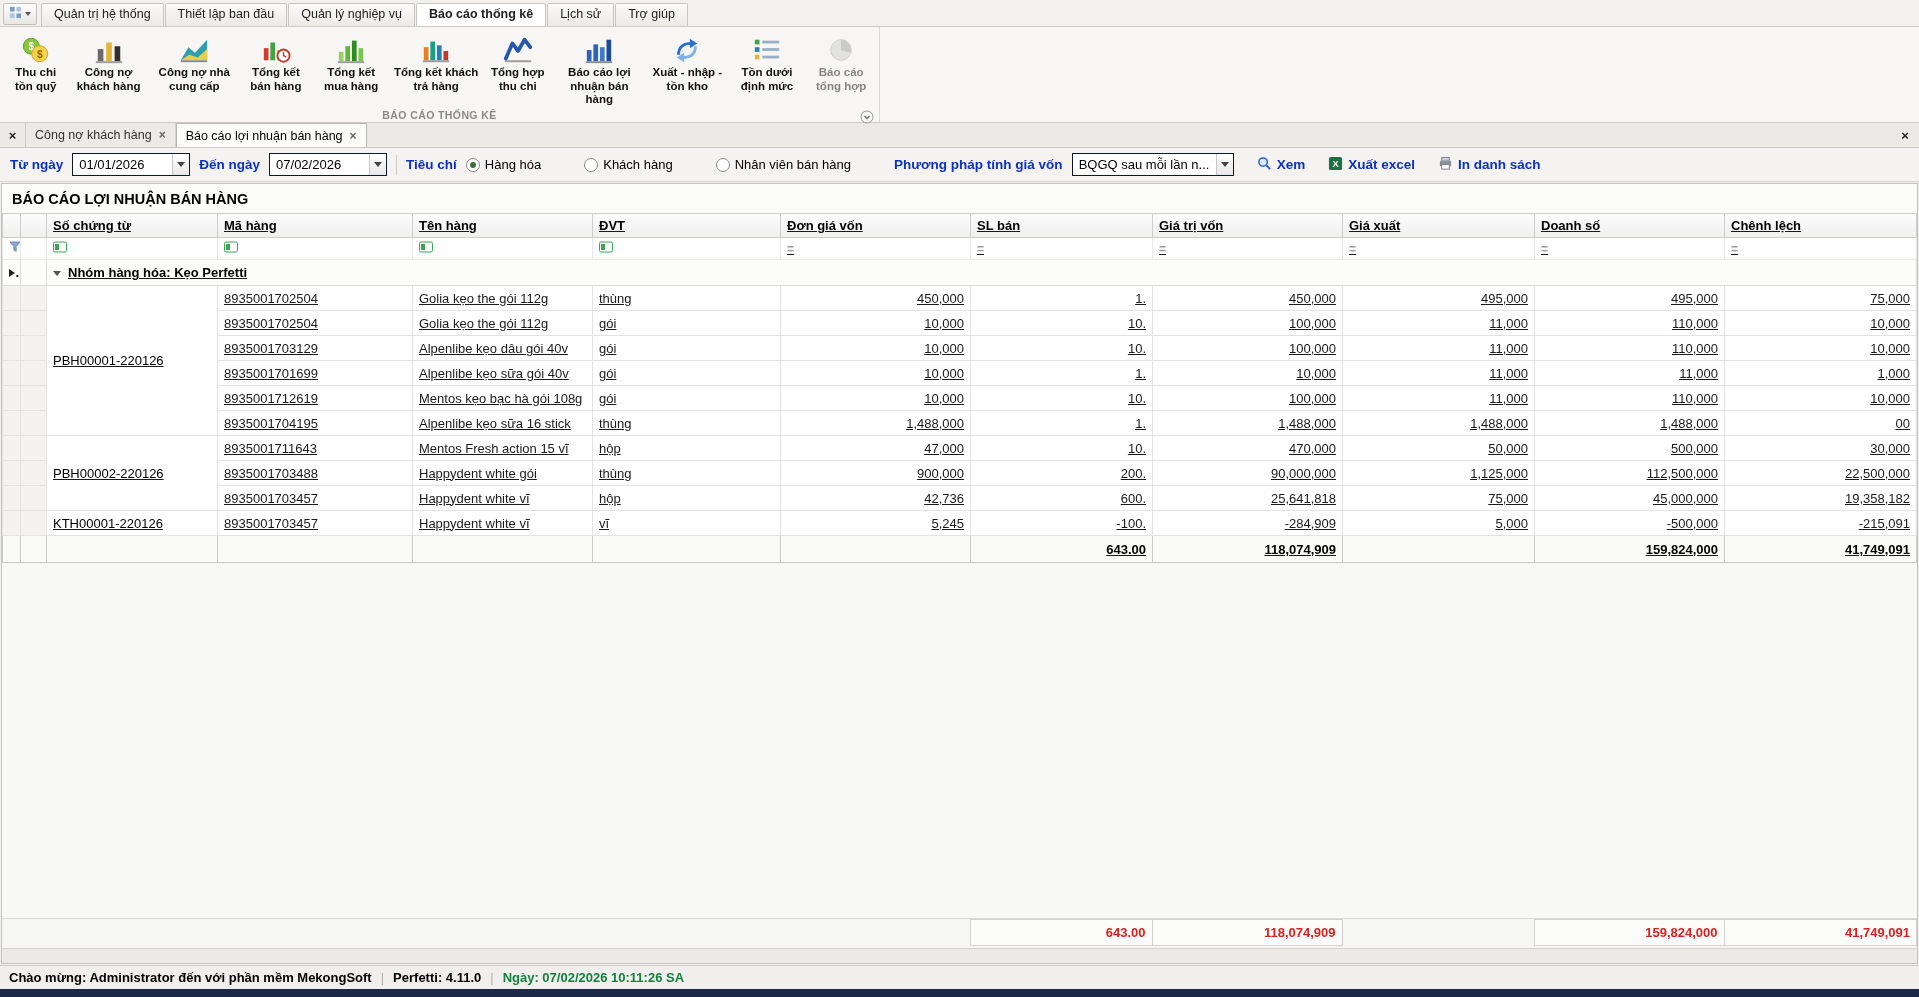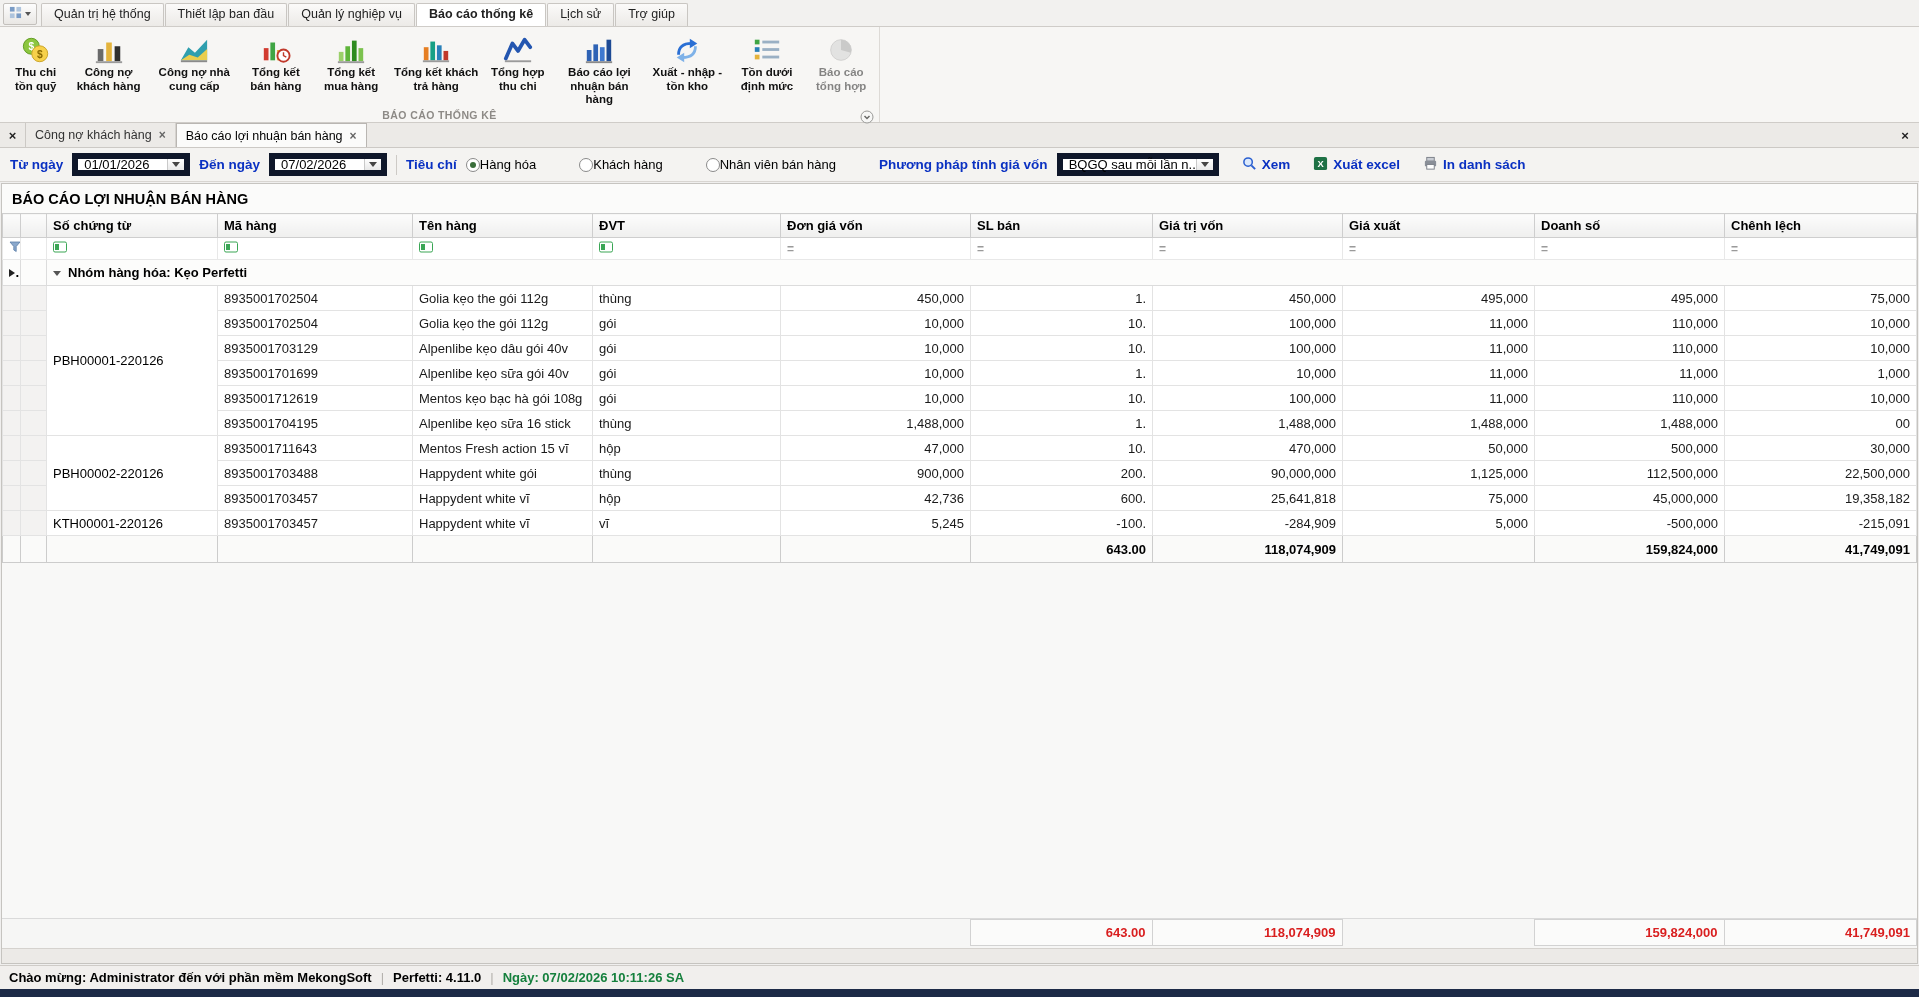--- a/index.html
+++ b/index.html
@@ -30,38 +30,38 @@
   .closeall { width:26px; height:24px; display:flex; align-items:center; justify-content:center; font-weight:bold; font-size:13px; border-right:1px solid #ccc9c5; color:#222; }
   .dtab { height:24px; display:flex; align-items:center; gap:7px; padding:0 9px; font-size:12.5px; color:#333; border-right:1px solid #d6d3cf; }
   .dtab.active { background:#fbfbfa; border:1px solid #b9b6b2; border-bottom:none; color:#000; }
   .tabx { color:#666; font-weight:bold; font-size:12px; }
   .doctabs .spacer { flex:1; }
   .closeright { width:28px; height:24px; display:flex; align-items:center; justify-content:center; font-weight:bold; color:#222; }
 
   
   .filterbar { height:34px; background:#f4f3f1; border-bottom:1px solid #d8d5d1; display:flex; align-items:center; padding:0 10px; gap:9px; flex-shrink:0; }
   .flabel { color:#0a31c2; font-weight:bold; font-size:13.5px; white-space:nowrap; }
-  .combo { height:23px; background:#fff; border:6px solid #0f172a; display:flex; align-items:center; }
+  .combo { height:23px; background:#fff; border:1px solid #0f172a; display:flex; align-items:center; }
   .combo .val { padding:0 6px; font-size:13px; color:#000; flex:1; white-space:nowrap; overflow:hidden; }
   .combo .btn { width:17px; height:100%; border-left:1px solid #c9c9c9; background:linear-gradient(#fefefe,#e8e8e8); display:flex; align-items:center; justify-content:center; }
   .combo .btn i { width:0; height:0; border-left:4px solid transparent; border-right:4px solid transparent; border-top:5px solid #444; }
   .datecombo { width:118px; }
   .methodcombo { width:162px; }
   .vsep { width:1px; height:20px; background:#cdcac6; }
-  .radio-opt { display:flex; align-items:center; margin-right:34px; }
+  .radio-opt { display:flex; align-items:center; gap:5px; margin-right:34px; }
   .radio { width:14px; height:14px; border:1px solid #8a8a8a; border-radius:50%; background:#fff; position:relative; display:inline-block; }
   .radio.sel::after { content:""; position:absolute; left:3px; top:3px; right:3px; bottom:3px; border-radius:50%; background:#3a6e3a; }
   .ropt-label { font-size:13px; color:#000; white-space:nowrap; }
   .linkbtn { display:flex; align-items:center; gap:5px; color:#0a31c2; font-weight:bold; font-size:13.5px; white-space:nowrap; margin-left:14px; }
 
   
   .docarea { flex:1; margin:1px; border:1px solid #c6c4c0; background:#fff; display:flex; flex-direction:column; overflow:hidden; }
   .rtitle { height:29px; flex-shrink:0; display:flex; align-items:center; padding-left:10px; font-size:14.5px; font-weight:bold; color:#000; background:#fbfbfa; }
 
-  table.grid { width:100%; border-collapse:collapse; table-layout:fixed; font-size:13px; }
+  table.grid { width:100%; border-collapse:collapse; table-layout:fixed; font-size:13px;text-decoration:underline; }
   .grid th, .grid td { border:1px solid #e3e3e3; padding:0 6px; height:25px; white-space:nowrap; overflow:hidden; text-overflow:ellipsis; }
   .head-row th { background:linear-gradient(#fcfcfc,#efefee); border-color:#cecece; font-weight:bold; text-align:left; height:24px; color:#000; }
   .gut { background:#f3f2f1; border-color:#d9d8d6; padding:0 2px; text-align:center; }
   .filter-row td { height:22px; background:#fff; border-color:#e8e8e8; }
   .eqicon { color:#9a9a9a; font-weight:bold; font-size:12px; }
   .group-row td { background:#fcfcfb; font-weight:bold; font-size:13px; height:26px; border-color:#dcdcdc; color:#000; }
   .gcaret { display:inline-block; width:0; height:0; border-left:4px solid transparent; border-right:4px solid transparent; border-top:5px solid #555; margin-right:7px; vertical-align:middle; }
   .row-ind { display:inline-block; width:0; height:0; border-top:4px solid transparent; border-bottom:4px solid transparent; border-left:6px solid #222; }
   .num { text-align:right; }
   .doccell { vertical-align:middle; color:#000; }

